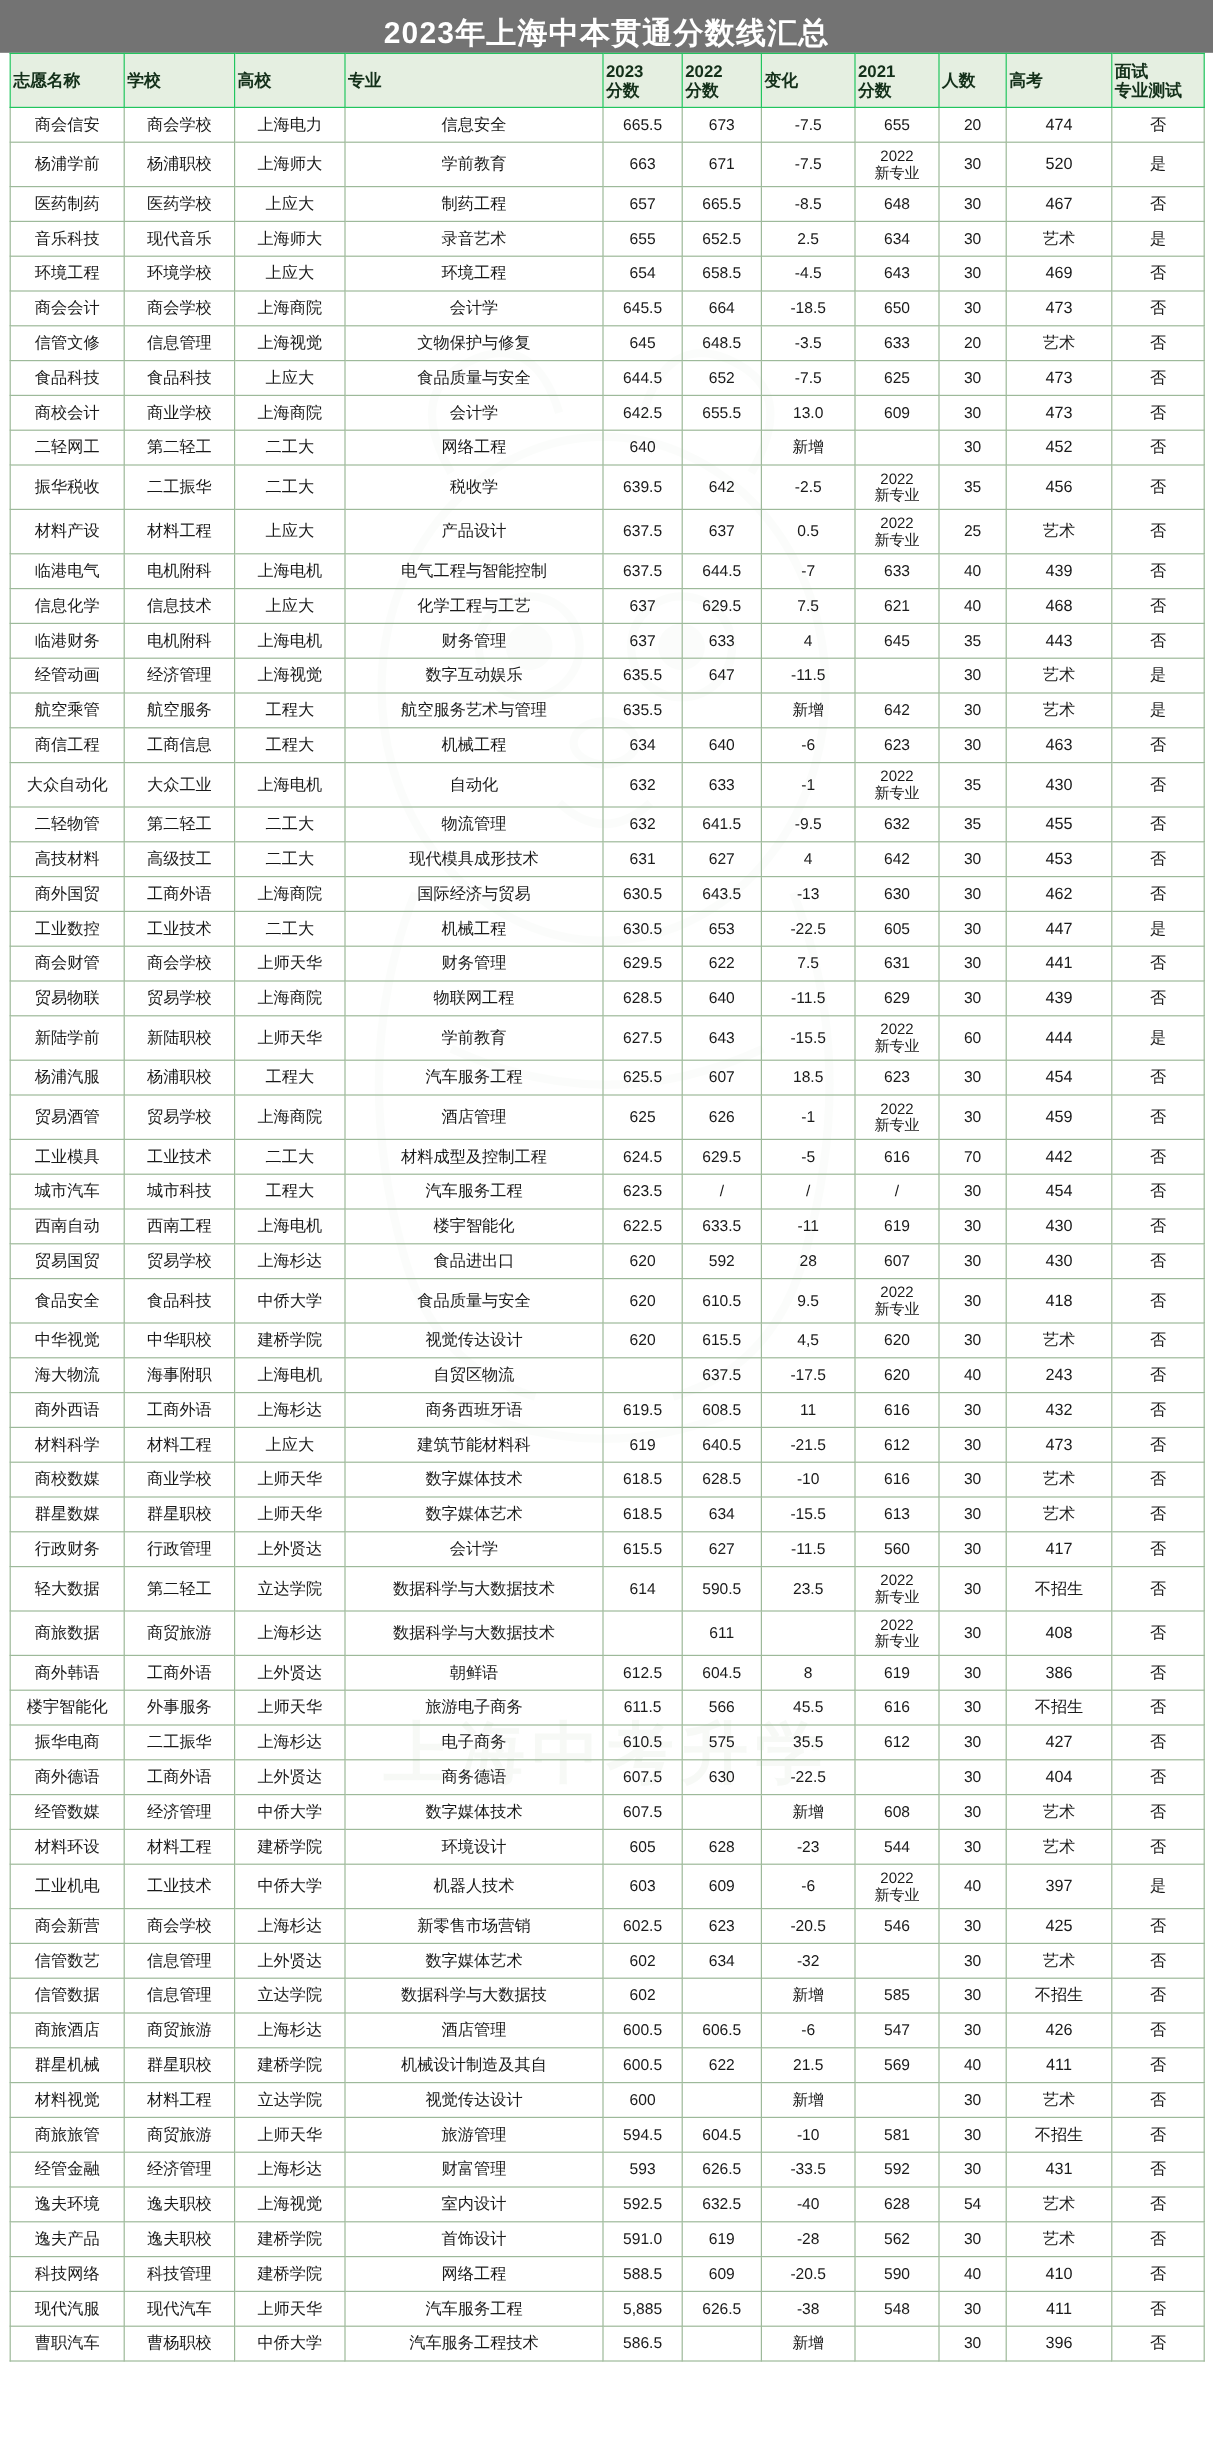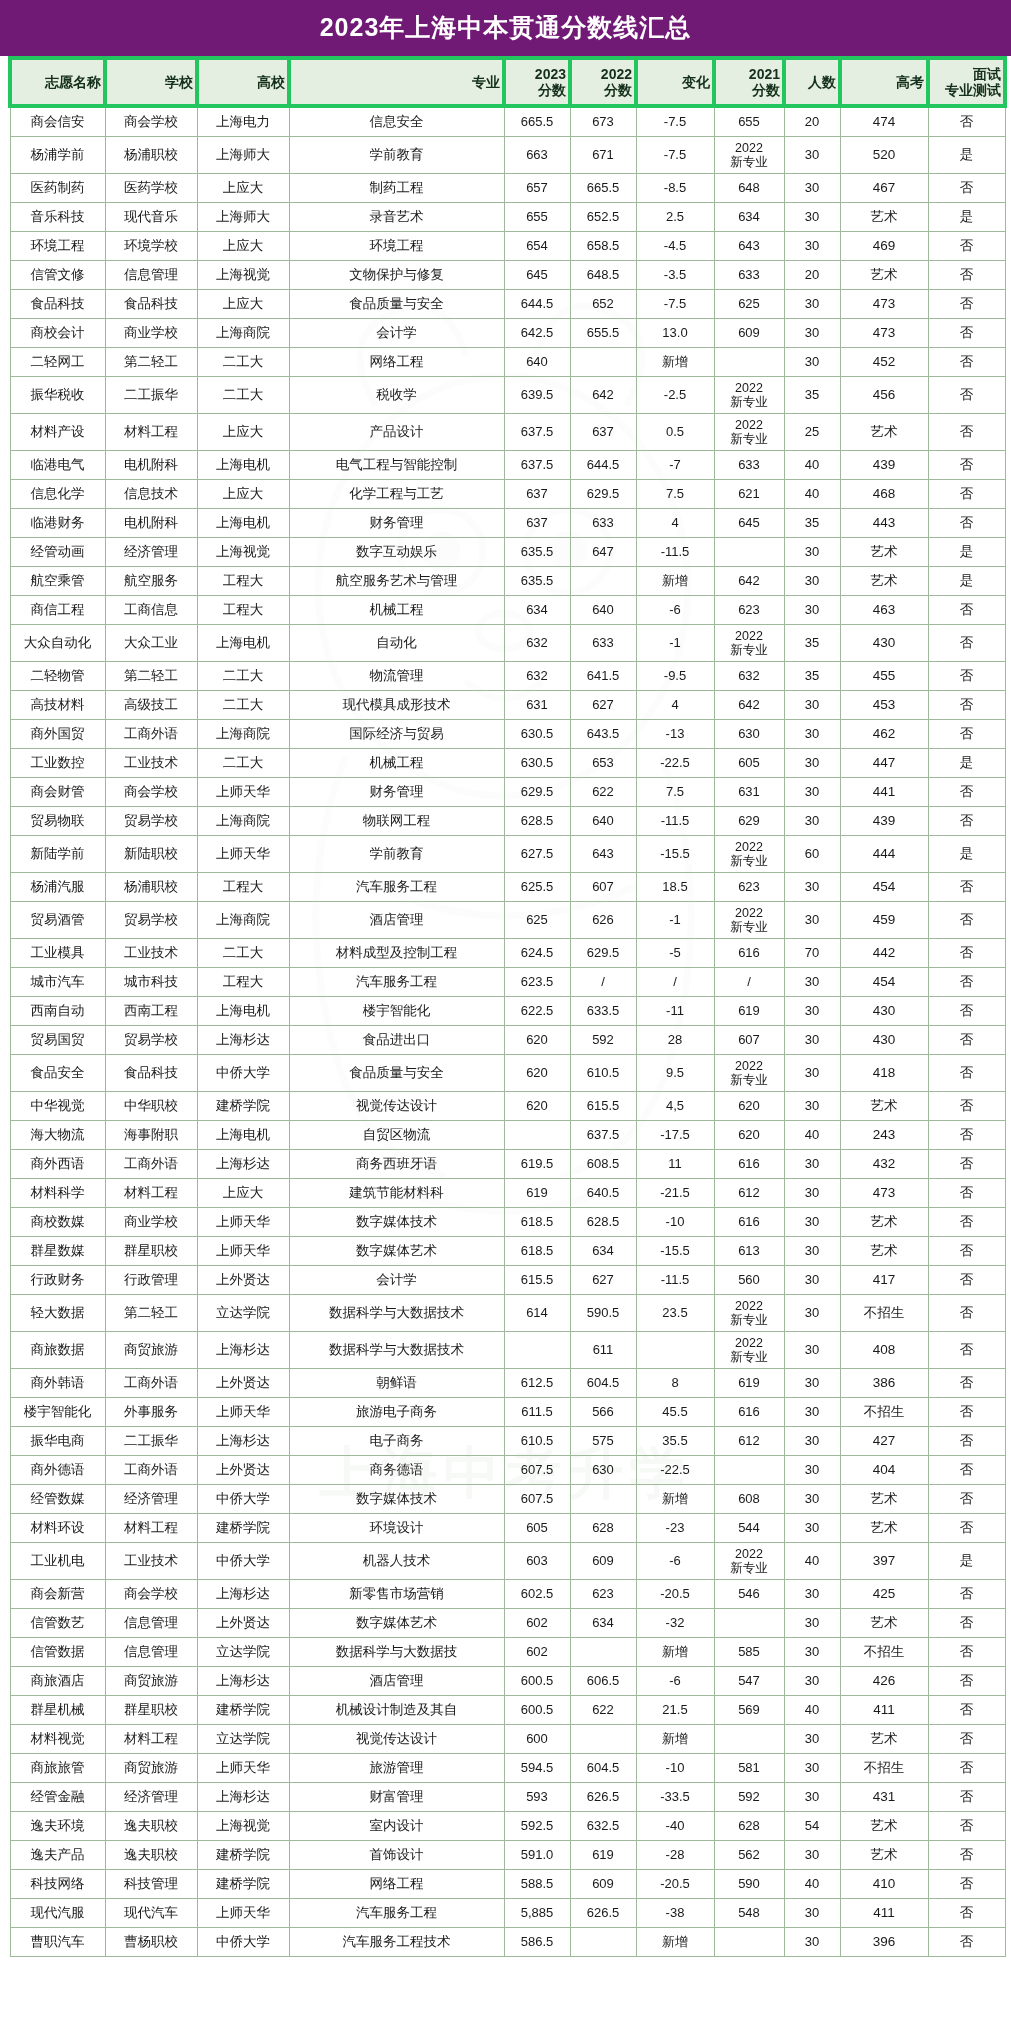--- a/index.html
+++ b/index.html
@@ -12,27 +12,27 @@
     font-family: "Liberation Sans", sans-serif;
     color: #1a1a1a;
   }
   .page {
     width: 1011px;
     background: #ffffff;
     position: relative;
     overflow: hidden;
   }
   .title-bar {
-    background: #701a75;
+    background: #737373;
     color: #ffffff;
     text-align: center;
     font-size: 25px;
     font-weight: bold;
     letter-spacing: 1px;
-    padding: 11px 0 12px 0;
+    padding: 11px 0 0 0;
   }
   .table-wrap {
     position: relative;
     padding: 0 8px 6px 8px;
   }
   table {
     border-collapse: collapse;
     width: 995px;
     table-layout: fixed;
     position: relative;
@@ -46,27 +46,27 @@
   col.c4 { width: 66px; }
   col.c5 { width: 66px; }
   col.c6 { width: 78px; }
   col.c7 { width: 70px; }
   col.c8 { width: 56px; }
   col.c9 { width: 88px; }
   col.c10 { width: 77px; }
 
   thead th {
     background: #e5efe1;
-    border: 4px solid #22c55e;
+    border: 1px solid #22c55e;
     font-size: 14px;
     font-weight: bold;
     color: #14301a;
     padding: 6px 2px;
     line-height: 1.15;
-    text-align: right;
+    text-align: left;
     vertical-align: middle;
   }
   tbody td {
     border: 1px solid #9db99a;
     font-size: 13.5px;
     text-align: center;
     vertical-align: middle;
     padding: 3px 2px;
     line-height: 1.2;
     background: rgba(255,255,255,0.72);
@@ -243,20 +243,33 @@
             <td>环境工程</td>
             <td class="num">654</td>
             <td class="num">658.5</td>
             <td class="num">-4.5</td>
             <td class="num">643</td>
             <td class="num">30</td>
             <td>469</td>
             <td>否</td>
           </tr>
           <tr>
+            <td>商会会计</td>
+            <td>商会学校</td>
+            <td>上海商院</td>
+            <td>会计学</td>
+            <td class="num">645.5</td>
+            <td class="num">664</td>
+            <td class="num">-18.5</td>
+            <td class="num">650</td>
+            <td class="num">30</td>
+            <td>473</td>
+            <td>否</td>
+          </tr>
+          <tr>
             <td>信管文修</td>
             <td>信息管理</td>
             <td>上海视觉</td>
             <td>文物保护与修复</td>
             <td class="num">645</td>
             <td class="num">648.5</td>
             <td class="num">-3.5</td>
             <td class="num">633</td>
             <td class="num">20</td>
             <td>艺术</td>

